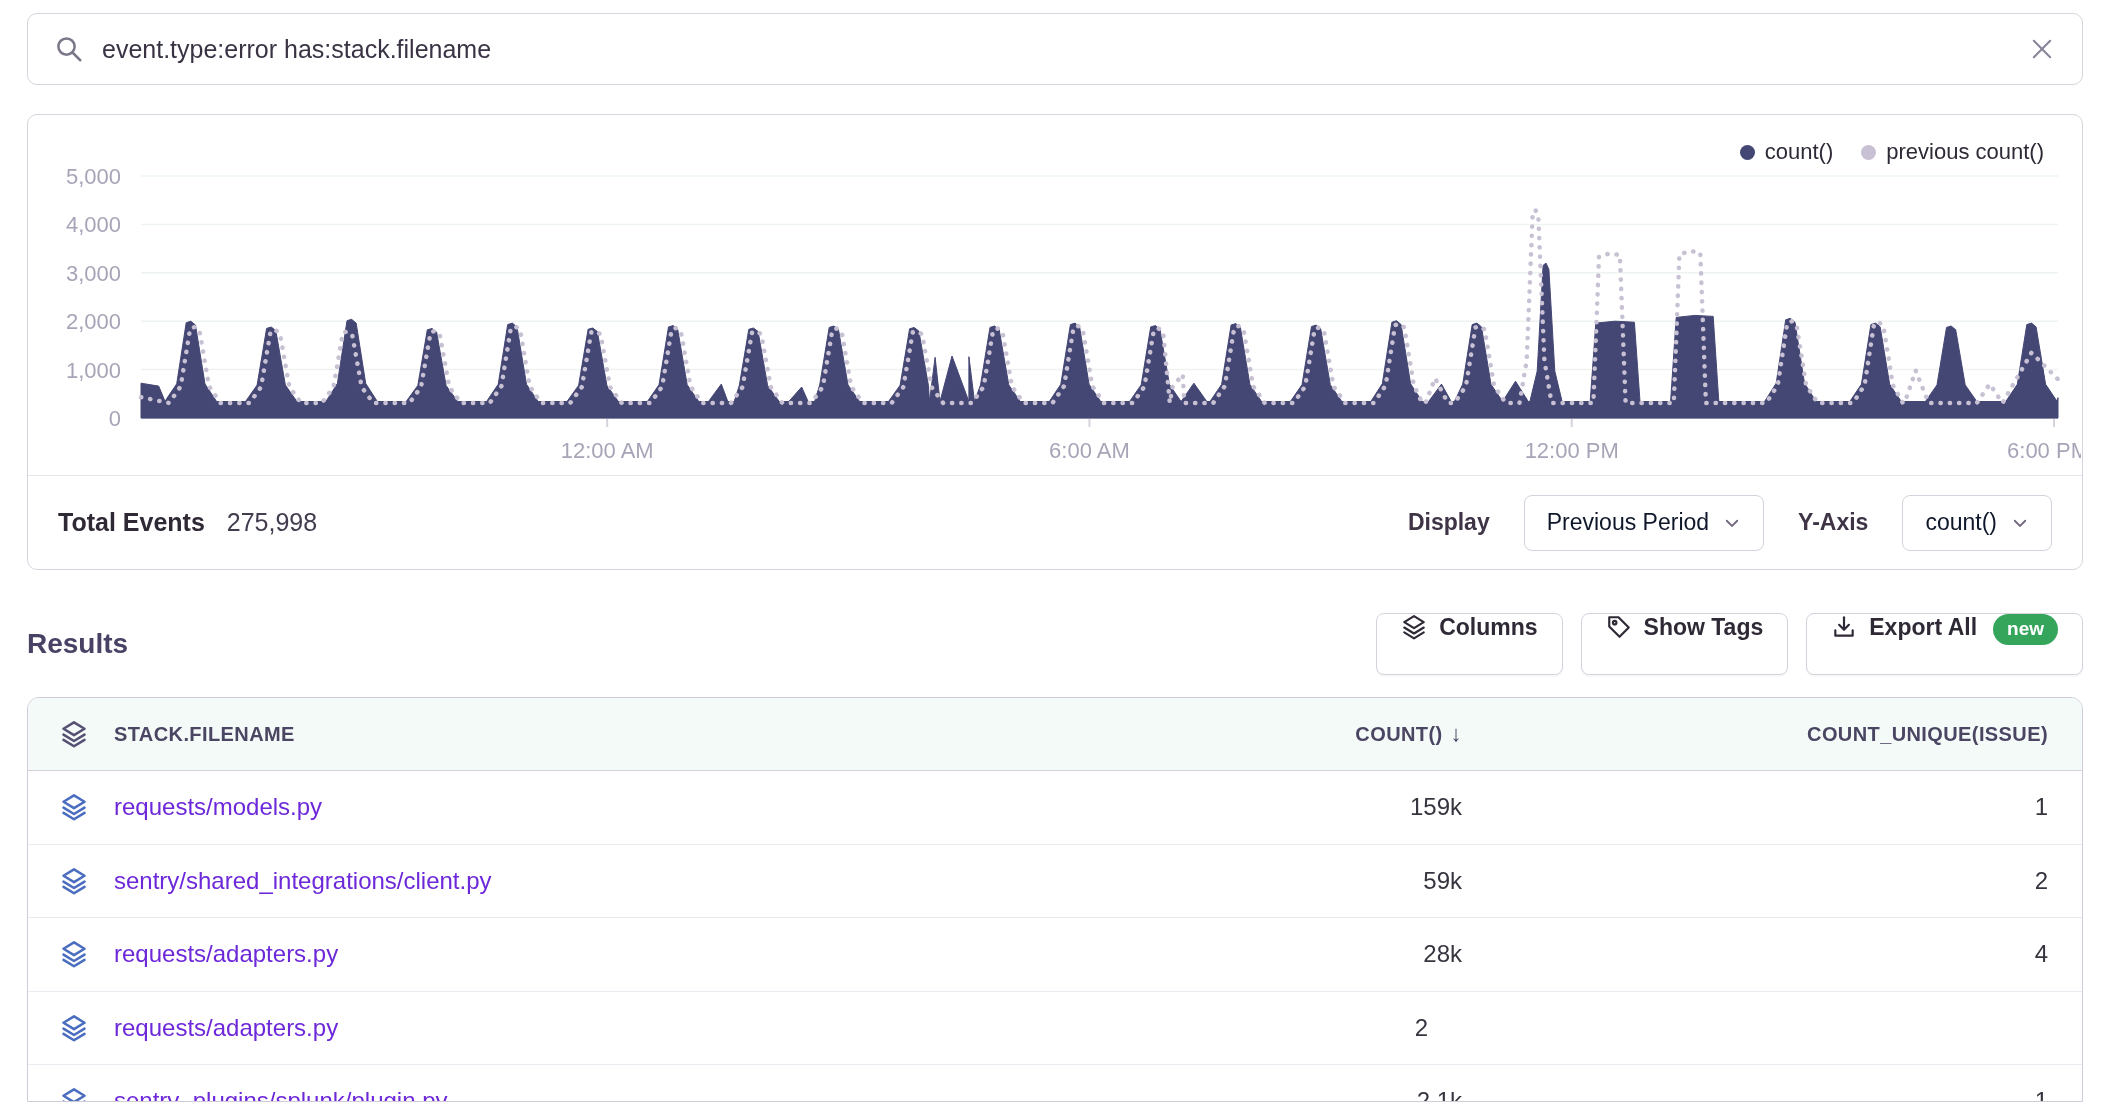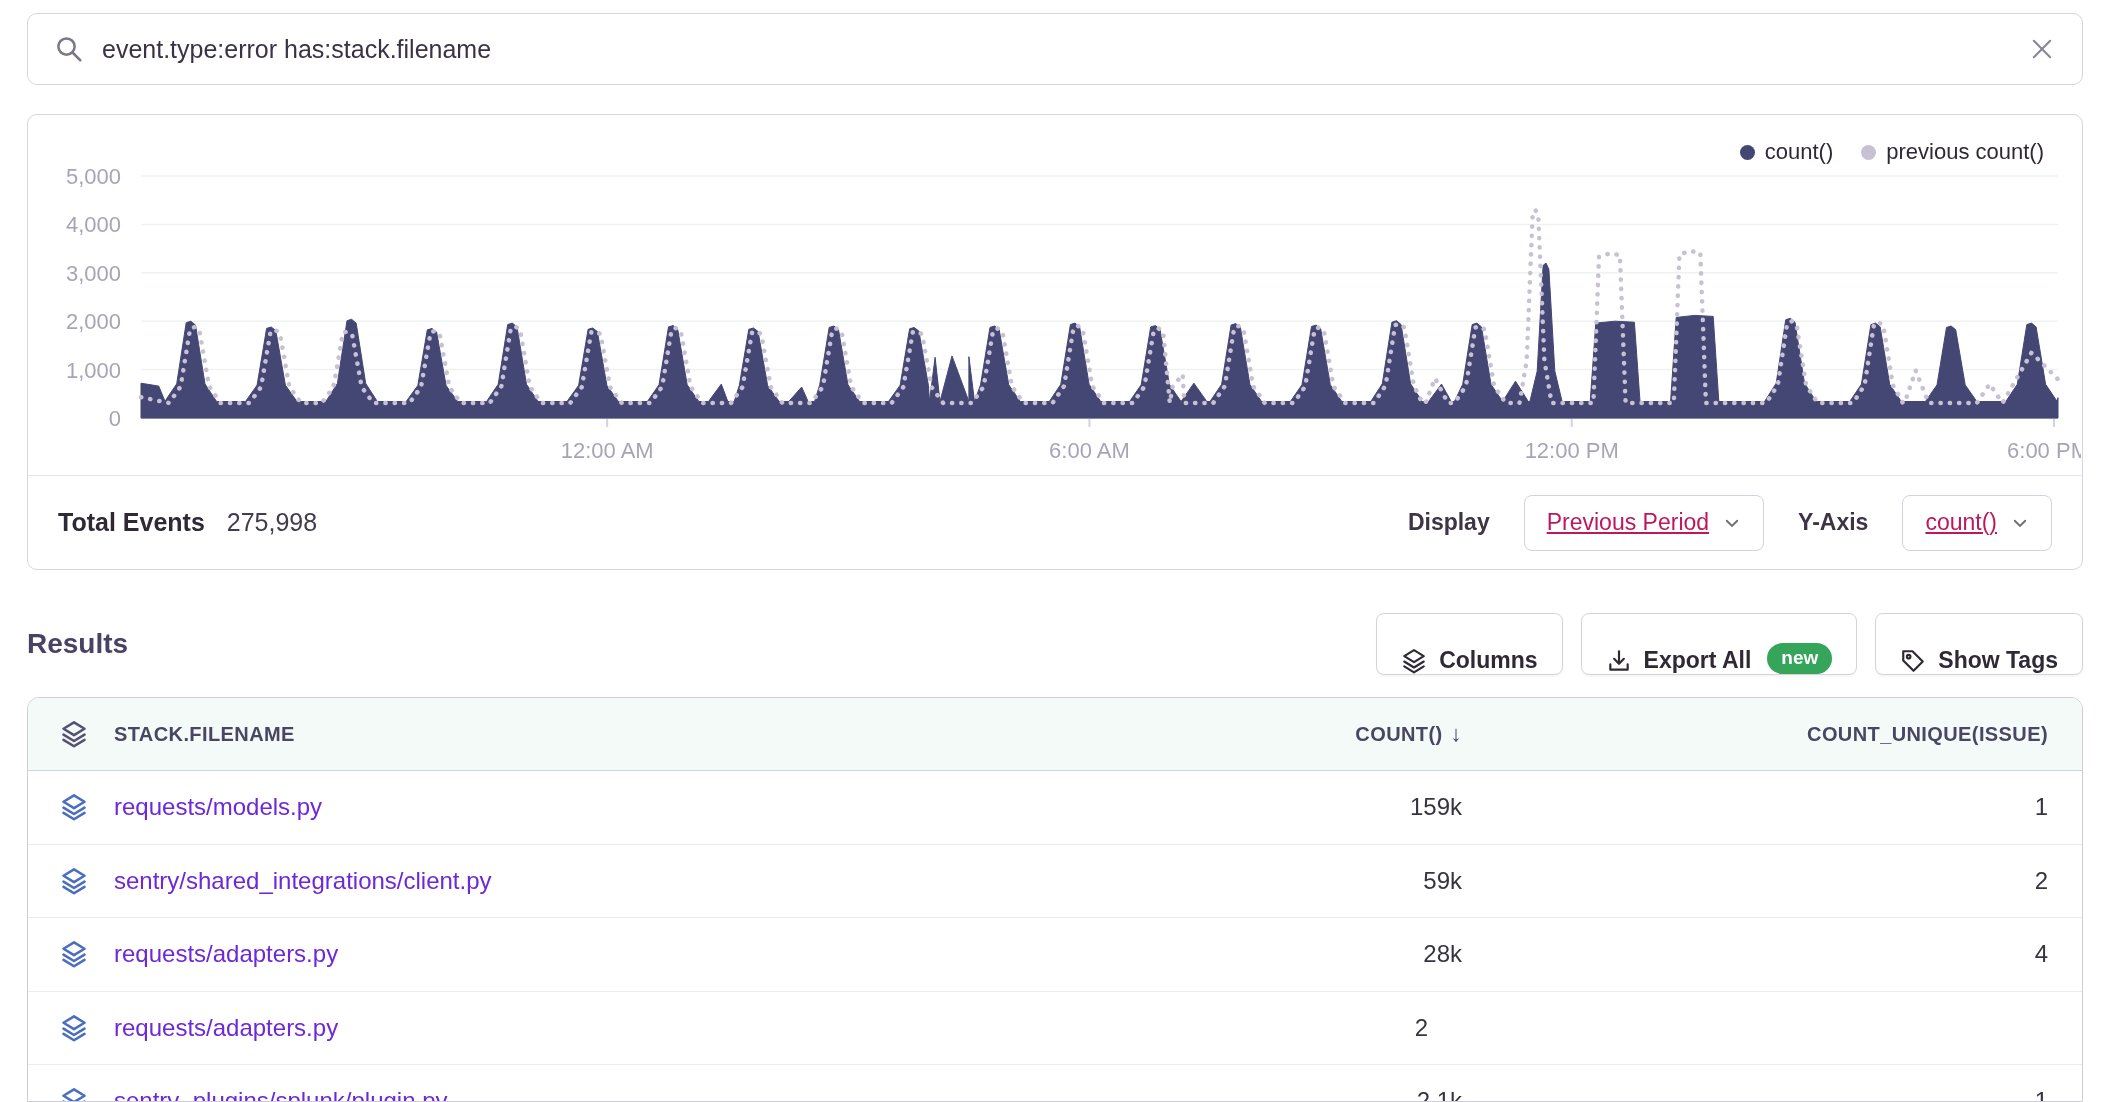--- a/index.html
+++ b/index.html
@@ -22,28 +22,28 @@
   .legend-dot { width:15px; height:15px; border-radius:50%; }
   .chart-svg { position:absolute; left:0; top:0; width:2053px; height:360px; }
   .chart-footer { position:absolute; left:0; right:0; top:360px; height:94px;
     border-top:1.5px solid #e8e5ec; display:flex; align-items:center; padding:0 30px; }
   .total-label { font-weight:bold; font-size:25px; color:#2f2936;text-align:center; }
   .total-value { font-size:25px; color:#433c4e; margin-left:22px; }
   .footer-right { margin-left:auto; display:flex; align-items:center; gap:34px; }
   .footer-lab { font-weight:bold; font-size:23px; color:#3e3446; }
   .dd-btn { display:flex; align-items:center; gap:14px; height:56px; padding:0 22px;
     border:1.5px solid #d6d1dc; border-radius:8px; background:#fff; font-size:23px;
-    color:#be185d; font-family:inherit; cursor:pointer;text-decoration:underline; }
+    color:#0f172a; font-family:inherit; cursor:pointer; }
 
   
   .results-row { position:absolute; left:27px; top:613px; width:2056px; height:62px;
     display:flex; align-items:center; }
   .results-title { font-size:28px; font-weight:bold; color:#4a4265; }
   .btn-group { margin-left:auto; display:flex; gap:18px; }
-  .btn { display:flex; align-items:flex-end; gap:12px; height:62px; padding:0 24px;
+  .btn { display:flex; align-items:flex-start; gap:12px; height:62px; padding:0 24px;
     background:#fff; border:1.5px solid #d6d2dc; border-radius:8px; font-size:23px;
     font-weight:bold; color:#2f2936; font-family:inherit; cursor:pointer;
     box-shadow:0 2px 1px rgba(50,45,65,0.04); }
   .badge-new { background:#35a55c; color:#fff; font-size:19px; font-weight:bold;
     padding:4px 14px 5px; border-radius:20px; margin-left:4px; }
 
   
   .table-card { top:697px; height:405px; border-radius:12px 12px 0 0; overflow:hidden;
     border-color:#cfccd8; }
   .t-header { display:grid; grid-template-columns:60px 1fr 420px 620px; align-items:center;
@@ -144,34 +144,34 @@
   <div class="btn-group">
     <button class="btn">
       <svg width="26" height="26" viewBox="0 0 24 24" fill="none" stroke="#2f2936" stroke-width="2" stroke-linejoin="round" stroke-linecap="round">
         <path d="M12 2 L21 7.5 L12 13 L3 7.5 Z"></path>
           <path d="M3 12.5 L12 18 L21 12.5"></path>
           <path d="M3 17 L12 22.5 L21 17"></path>
       </svg>
       <span>Columns</span>
     </button>
     <button class="btn">
+      <svg width="26" height="26" viewBox="0 0 24 24" fill="none" stroke="#2f2936" stroke-width="2" stroke-linejoin="round">
+        <path d="M3 3 H11.5 L21 12.5 L12.5 21 L3 11.5 Z"></path>
+          <circle cx="8" cy="8" r="1.6"></circle>
+      </svg>
+      <span>Show Tags</span>
+    </button>
+    <button class="btn">
       <svg width="26" height="26" viewBox="0 0 24 24" fill="none" stroke="#2f2936" stroke-width="2" stroke-linecap="round" stroke-linejoin="round">
         <path d="M12 3 V14"></path>
           <path d="M7.5 10 L12 14.5 L16.5 10"></path>
           <path d="M4 15 V20 H20 V15"></path>
       </svg>
       <span>Export All</span>
       <span class="badge-new">new</span>
-    </button>
-    <button class="btn">
-      <svg width="26" height="26" viewBox="0 0 24 24" fill="none" stroke="#2f2936" stroke-width="2" stroke-linejoin="round">
-        <path d="M3 3 H11.5 L21 12.5 L12.5 21 L3 11.5 Z"></path>
-          <circle cx="8" cy="8" r="1.6"></circle>
-      </svg>
-      <span>Show Tags</span>
     </button>
   </div>
 </div>
 
 <div class="card table-card">
   <div class="t-header">
     <div class="cell-icon">
       <svg width="28" height="28" viewBox="0 0 24 24" fill="none" stroke="#565073" stroke-width="2.2" stroke-linejoin="round" stroke-linecap="round">
         <path d="M12 2 L21 7.5 L12 13 L3 7.5 Z"></path>
           <path d="M3 12.5 L12 18 L21 12.5"></path>

